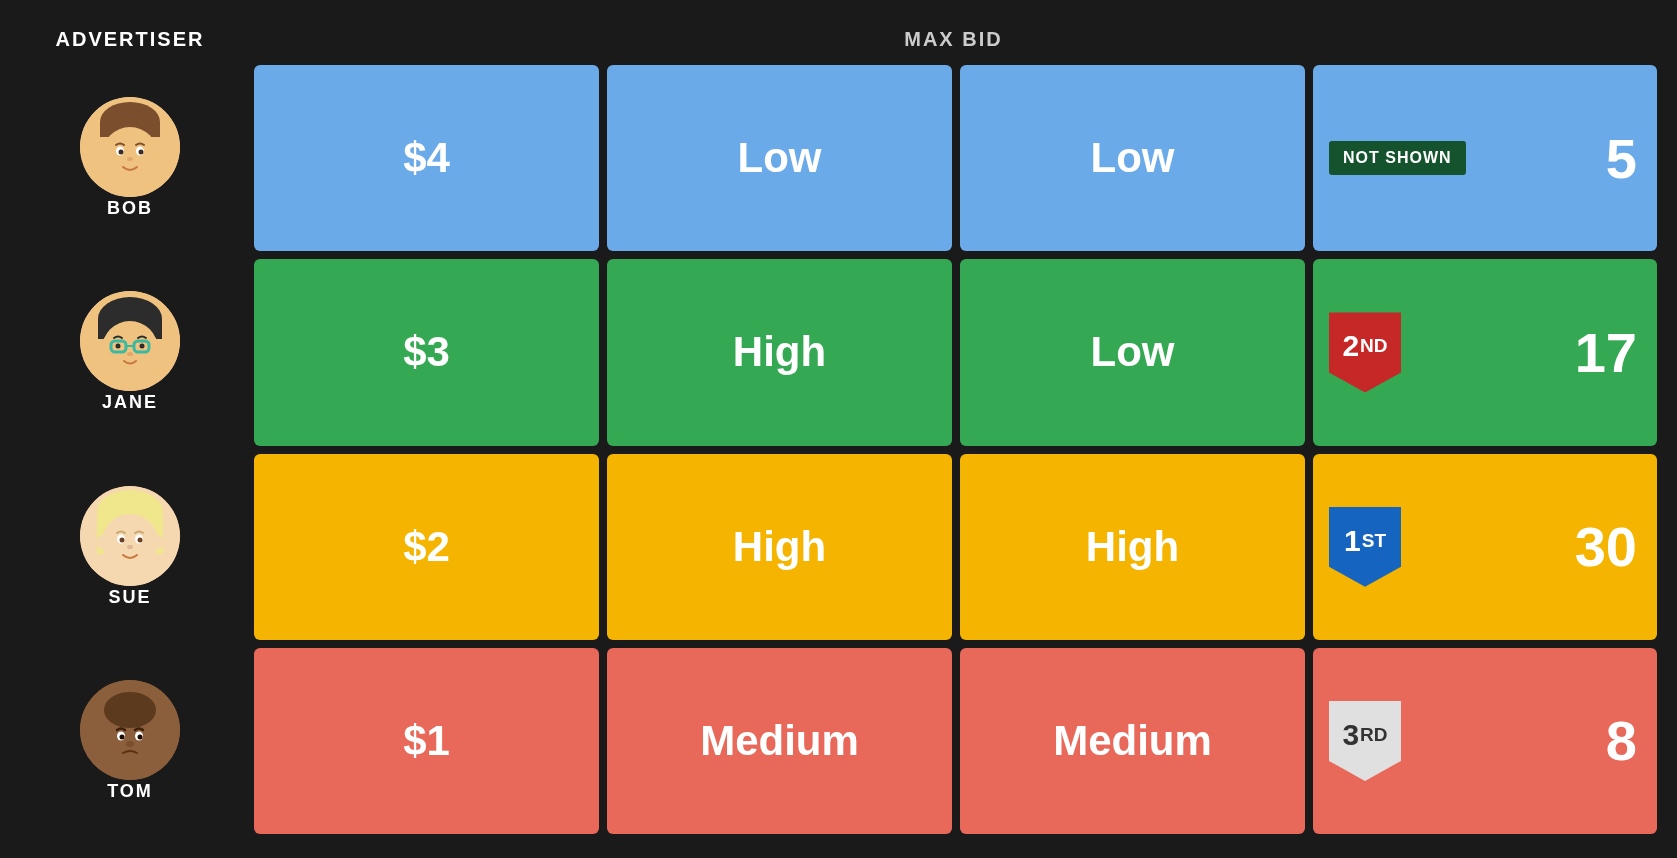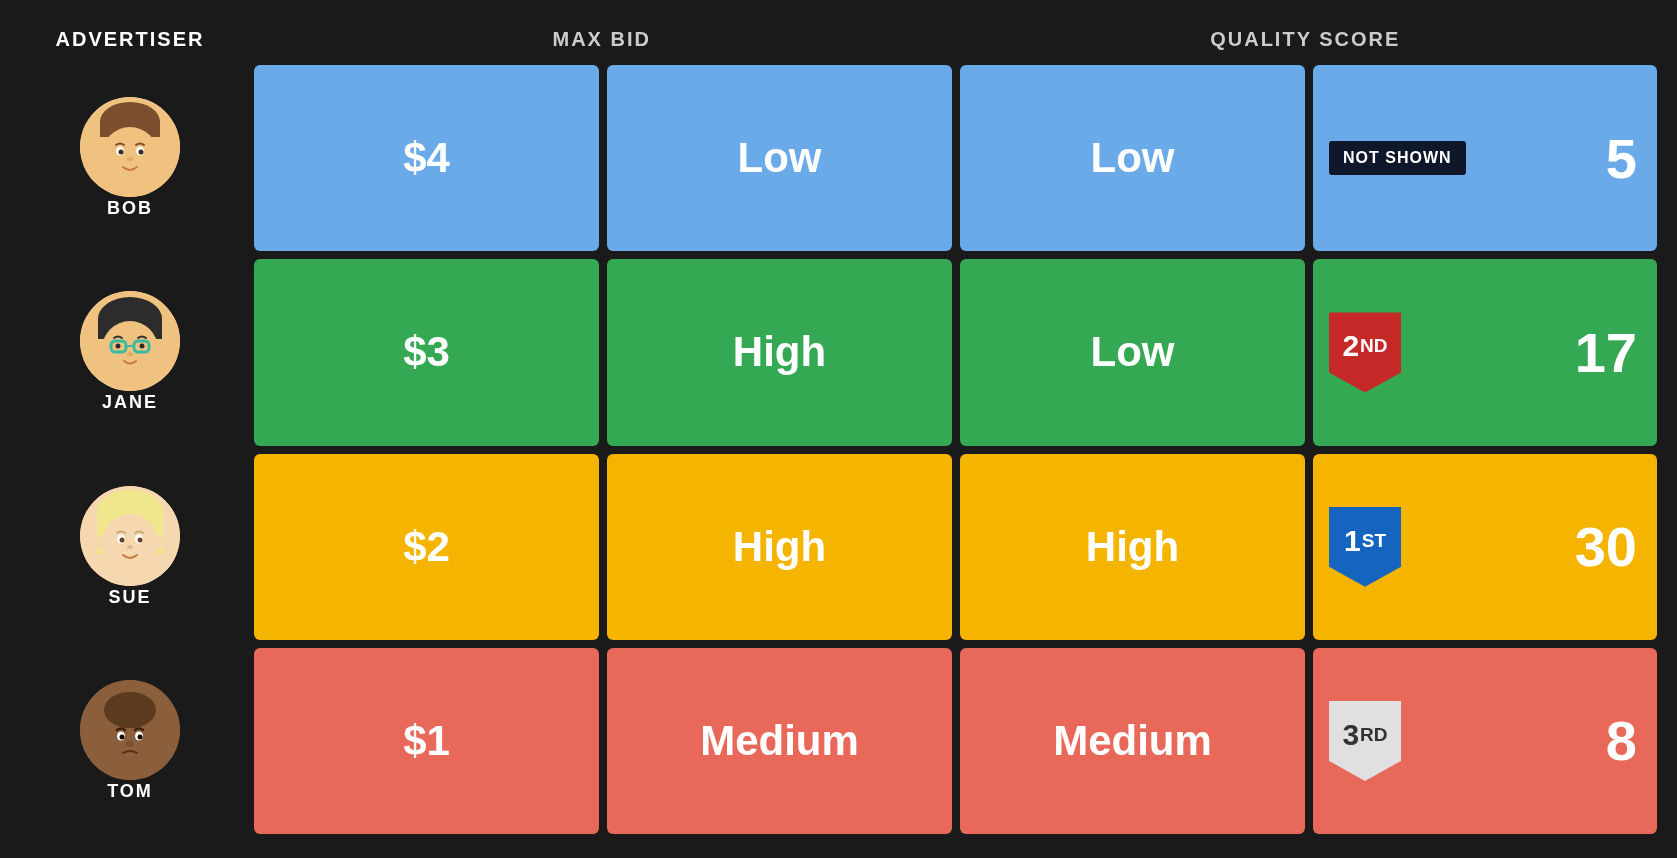--- a/index.html
+++ b/index.html
@@ -181,21 +181,21 @@
       vertical-align: super;
       margin-left: 1px;
     }
 
     
     .not-shown-badge {
       position: absolute;
       left: 16px;
       top: 50%;
       transform: translateY(-50%);
-      background: #0f172a;
+      background: #14532d;
       color: white;
       font-size: 16px;
       font-weight: 900;
       letter-spacing: 1px;
       padding: 8px 14px;
       text-transform: uppercase;
       border-radius: 3px;
     }
 
     
@@ -220,21 +220,20 @@
     }
   </style>
 </head>
 <body>
 
 <div class="main-grid">
 
   <div class="header-row">
     <div class="col-advertiser header-label advertiser-header">ADVERTISER</div>
     <div class="col-maxbid header-label">MAX BID</div>
-    <div class="col-quality header-label">QUALITY SCORE</div>
   </div>
 
   <div class="data-rows">
 
     <div class="data-row row-bob">
       <div class="advertiser-cell">
         <div class="avatar avatar-bob">
 
           <svg width="100" height="100" viewBox="0 0 100 100">
             <circle cx="50" cy="50" r="50" fill="#f0c27f"></circle>

